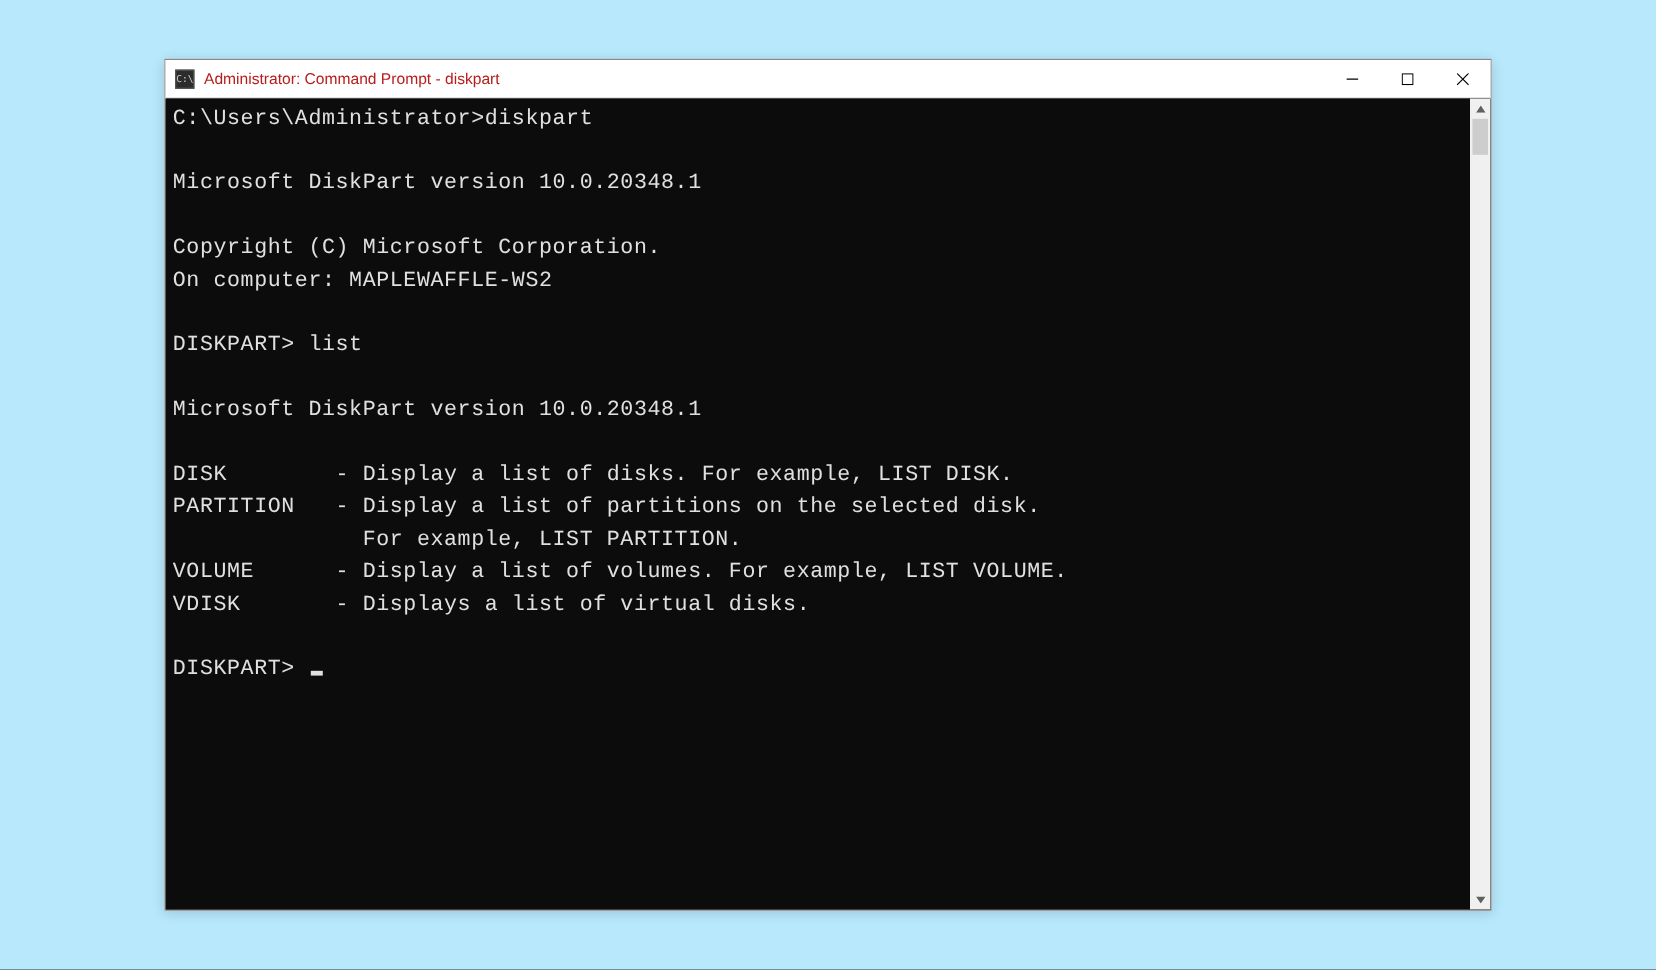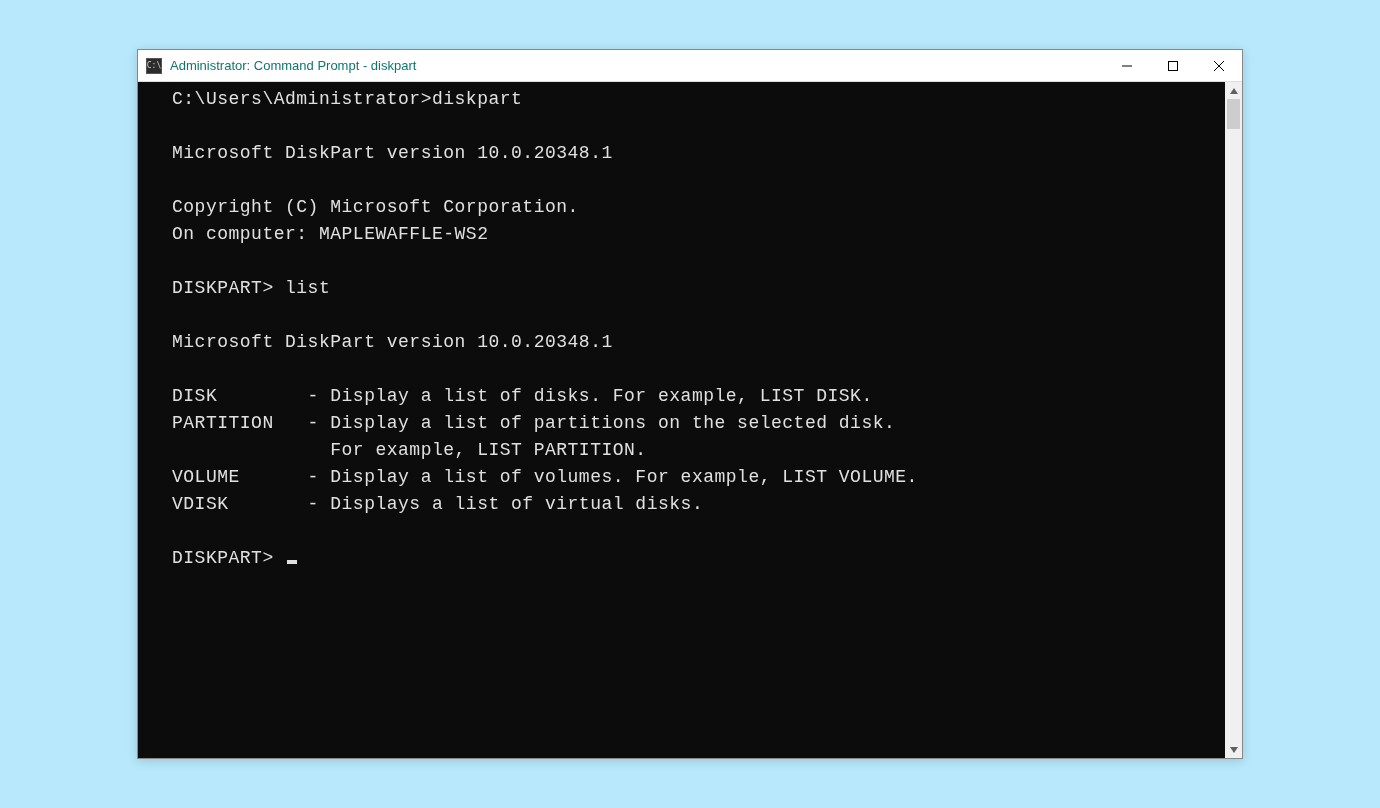--- a/index.html
+++ b/index.html
@@ -55,21 +55,21 @@
       display: flex;
       align-items: center;
       justify-content: center;
       font-size: 8px;
       color: #ccc;
       font-family: monospace;
       border: 1px solid #555;
     }
     .title-text {
       font-size: 13px;
-      color: #0f766e;
+      color: #b91c1c;
     }
     .titlebar-right {
       display: flex;
       height: 100%;
     }
     .win-btn {
       width: 46px;
       height: 100%;
       display: flex;
       align-items: center;
@@ -90,21 +90,20 @@
       flex: 1;
       background: #0c0c0c;
       color: #e0e0e0;
       font-family: 'Consolas', 'Courier New', monospace;
       font-size: 18px;
       line-height: 27px;
       padding: 4px 6px;
       white-space: pre;
       overflow: hidden;
       letter-spacing: 0.5px;
-      margin-left: 28px;
     }
     .scrollbar {
       width: 17px;
       background: #f0f0f0;
       position: relative;
       display: flex;
       flex-direction: column;
       justify-content: space-between;
     }
     .scroll-arrow {

